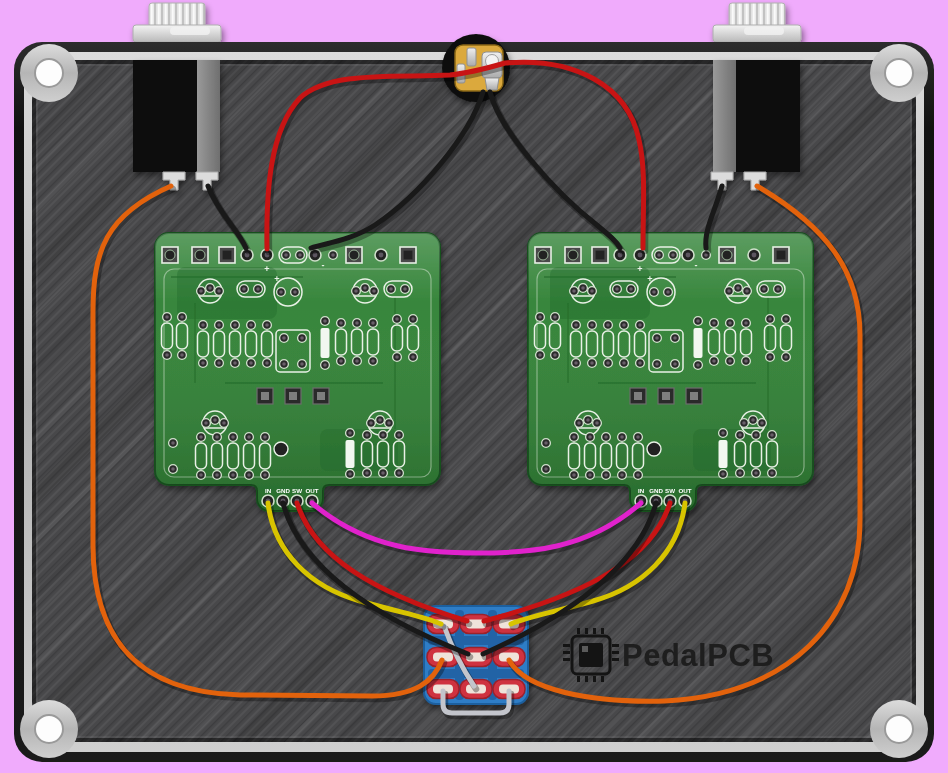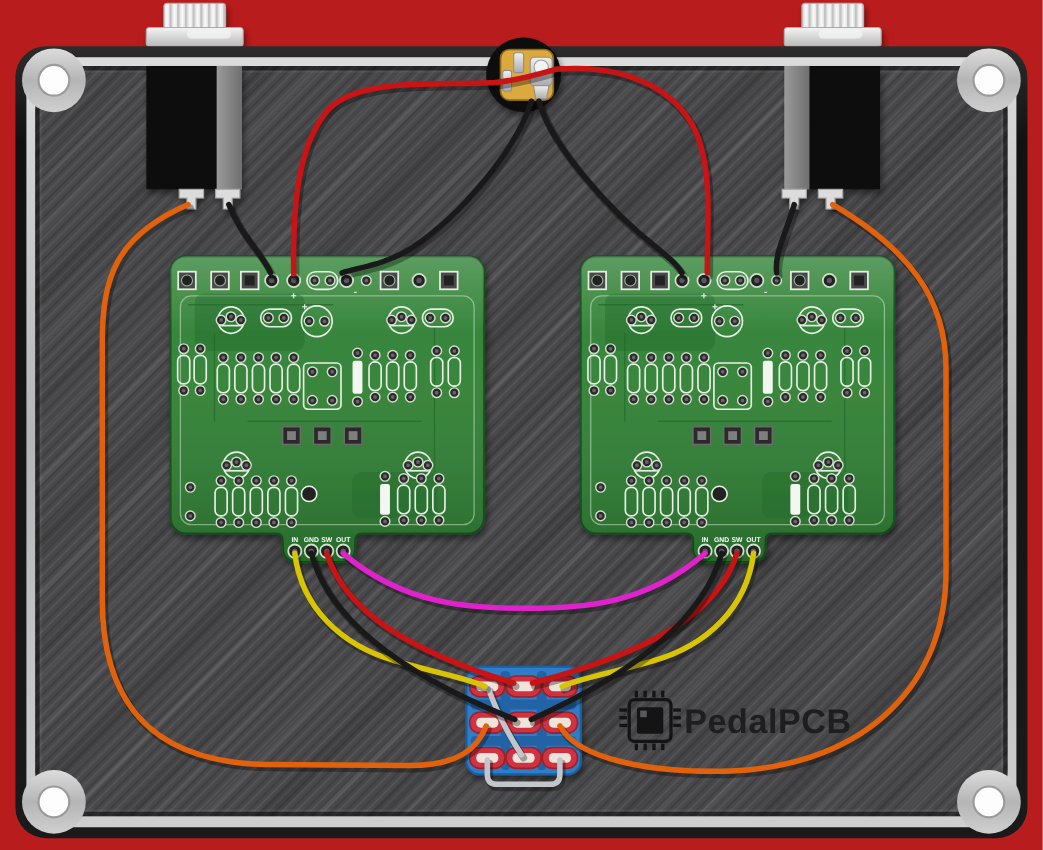--- a/index.html
+++ b/index.html
@@ -1,16 +1,16 @@
 <!DOCTYPE html>
 <html><head>
 <meta charset="utf-8">
 <style>
   html,body{margin:0;padding:0;background:#ffffff;}
-  .stage{position:relative;width:948px;height:773px;background:#b91c1c;overflow:hidden;}
+  .stage{position:relative;width:948px;height:773px;background:#f0abfc;overflow:hidden;}
   svg{display:block;}
   .pcb-label{font:bold 6.2px "Liberation Sans",sans-serif;fill:#ffffff;}
   .pol-mark{font:bold 9px "Liberation Sans",sans-serif;fill:#eaf2e8;}
   .logo-text{font:bold 31px "Liberation Sans",sans-serif;fill:#1e1e1e;letter-spacing:.5px;}
   .wshadow{fill:none;stroke:rgba(0,0,0,0.32);stroke-width:6.5;stroke-linecap:round;}
   .wcore{fill:none;stroke-width:5;stroke-linecap:round;}
   .silk{fill:none;stroke:#e9f1e6;stroke-width:1.5;}
 </style>
 </head>
 <body>

